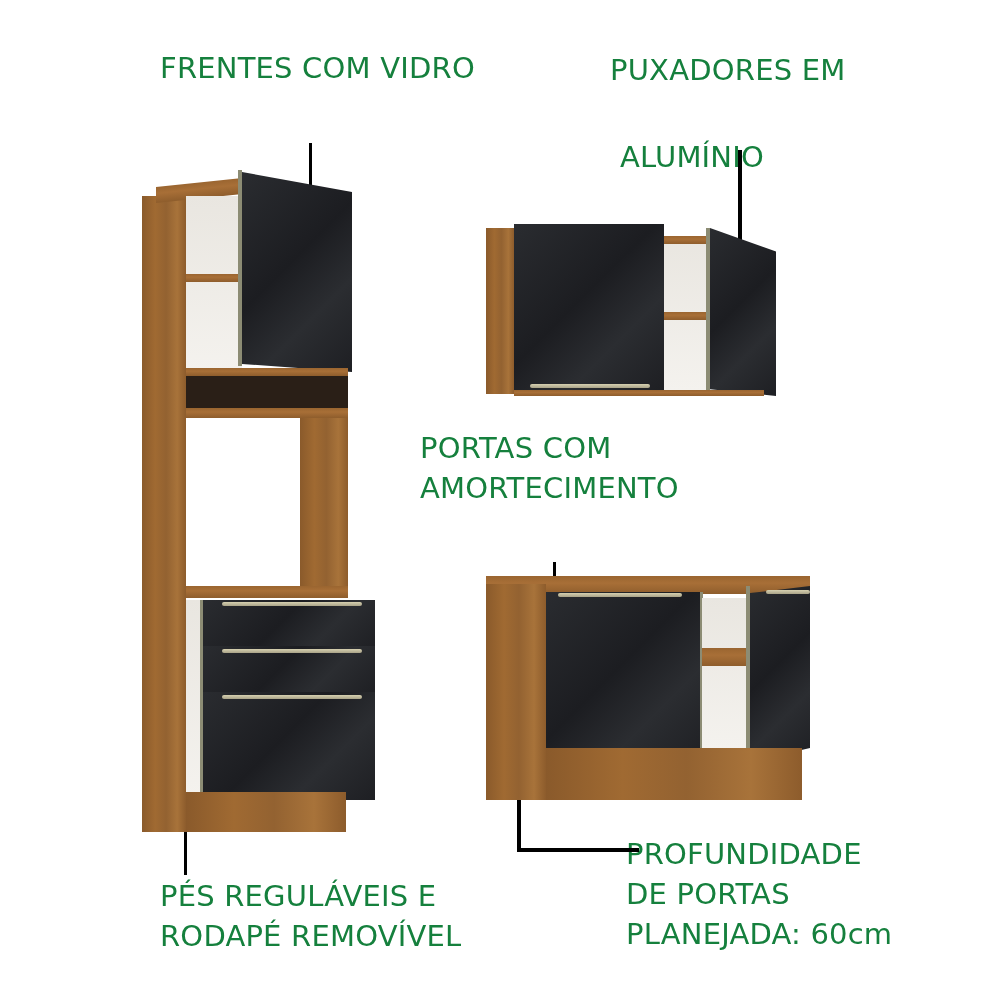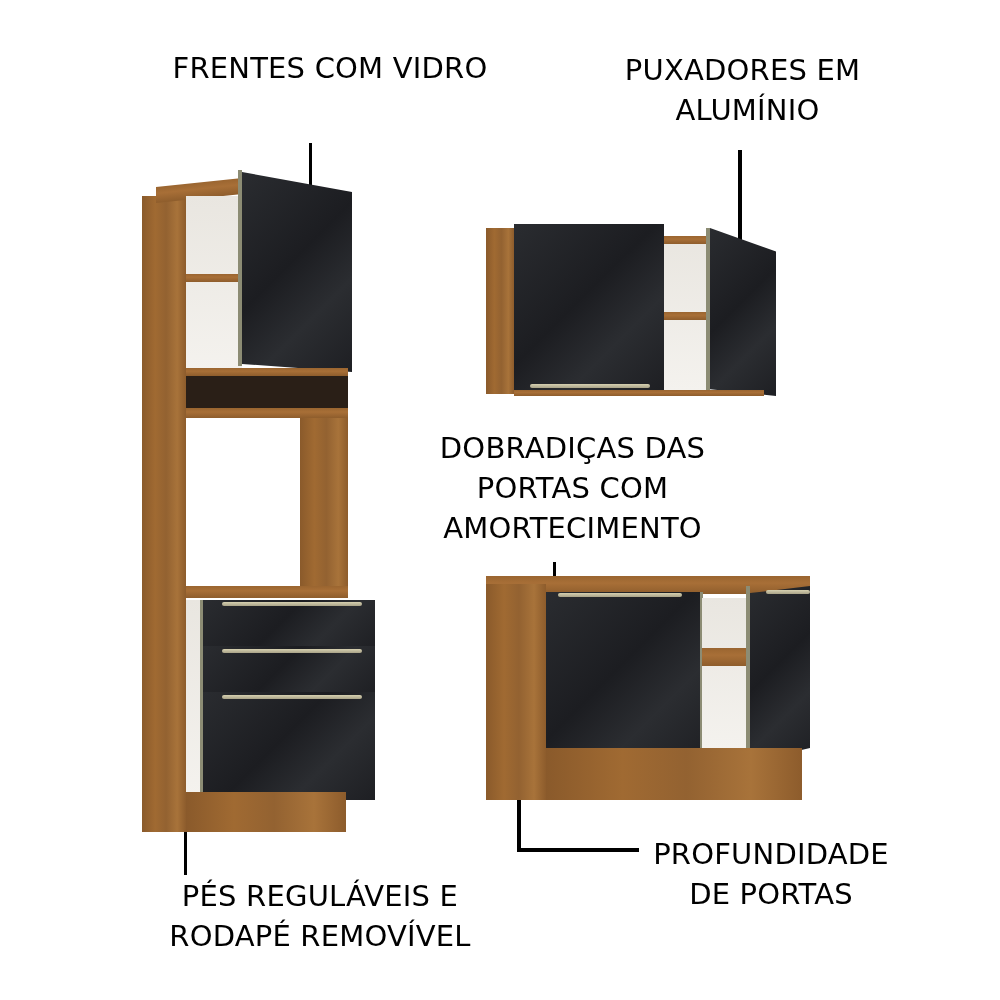--- a/index.html
+++ b/index.html
@@ -1,57 +1,57 @@
 <!DOCTYPE html>
 <html><head>
 <meta charset="utf-8">
 <style>
   html,body{margin:0;padding:0;background:#ffffff;}
   body{width:1000px;height:1000px;position:relative;overflow:hidden;font-family:"DejaVu Sans","Liberation Sans",sans-serif;}
   .abs{position:absolute;}
-  .label{position:absolute;color:#000000;font-size:29px;line-height:40px;text-align:center;white-space:nowrap;letter-spacing:0.2px;}
+  .label{position:absolute;color:#15803d;font-size:29px;line-height:40px;white-space:nowrap;letter-spacing:0.2px;}
   .leader{position:absolute;background:#000;}
   .wood{background:linear-gradient(90deg,#8a5a2b 0%,#a06a32 30%,#936231 55%,#a8733a 80%,#8d5c2c 100%);}
   .wood-v{background:linear-gradient(180deg,#9a6530 0%,#a86f37 40%,#8e5d2c 100%);}
   .glass{background:linear-gradient(135deg,#2a2c30 0%,#1c1d21 45%,#2b2d31 70%,#1e1f23 100%);}
   .edge{background:#8c8c74;}
   .handle{background:linear-gradient(180deg,#d6d0b0,#a9a388);height:4px;border-radius:2px;}
   .inner{background:linear-gradient(180deg,#e9e6e0,#f4f2ee);}
   .dark-inner{background:#2a1f17;}
 </style>
 </head>
 <body>
 
 <div class="label" style="left:160px;top:48px;width:340px;">
   <div>FRENTES COM VIDRO</div>
 </div>
 <div class="leader" style="left:309px;top:143px;width:3px;height:75px;"></div>
 
 <div class="label" style="left:610px;top:50px;width:265px;">
   <div>PUXADORES EM</div>
-  <div style="padding-left:10px;">ALUMÍNIO</div>
+  <div style="padding-left:10px;margin-top:47px;">ALUMÍNIO</div>
 </div>
 <div class="leader" style="left:738px;top:150px;width:4px;height:242px;"></div>
 
 <div class="label" style="left:420px;top:428px;width:305px;">
-  <div>DOBRADIÇAS DAS</div>
   <div>PORTAS COM</div>
   <div>AMORTECIMENTO</div>
 </div>
 <div class="leader" style="left:553px;top:562px;width:3px;height:55px;"></div>
 
 <div class="label" style="left:160px;top:876px;width:320px;">
   <div>PÉS REGULÁVEIS E</div>
   <div>RODAPÉ REMOVÍVEL</div>
 </div>
 <div class="leader" style="left:184px;top:805px;width:3px;height:70px;"></div>
 
 <div class="label" style="left:626px;top:834px;width:290px;">
   <div>PROFUNDIDADE</div>
   <div>DE PORTAS</div>
+  <div>PLANEJADA: 60cm</div>
 </div>
 <div class="leader" style="left:517px;top:760px;width:4px;height:91px;"></div>
 <div class="leader" style="left:517px;top:848px;width:122px;height:4px;"></div>
 
 <div class="abs" style="left:142px;top:182px;width:210px;height:650px;">
 
   <div class="abs wood" style="left:0;top:14px;width:44px;height:636px;"></div>
 
   <div class="abs wood-v" style="left:14px;top:0;width:96px;height:16px;transform:skewY(-6deg);"></div>
 

